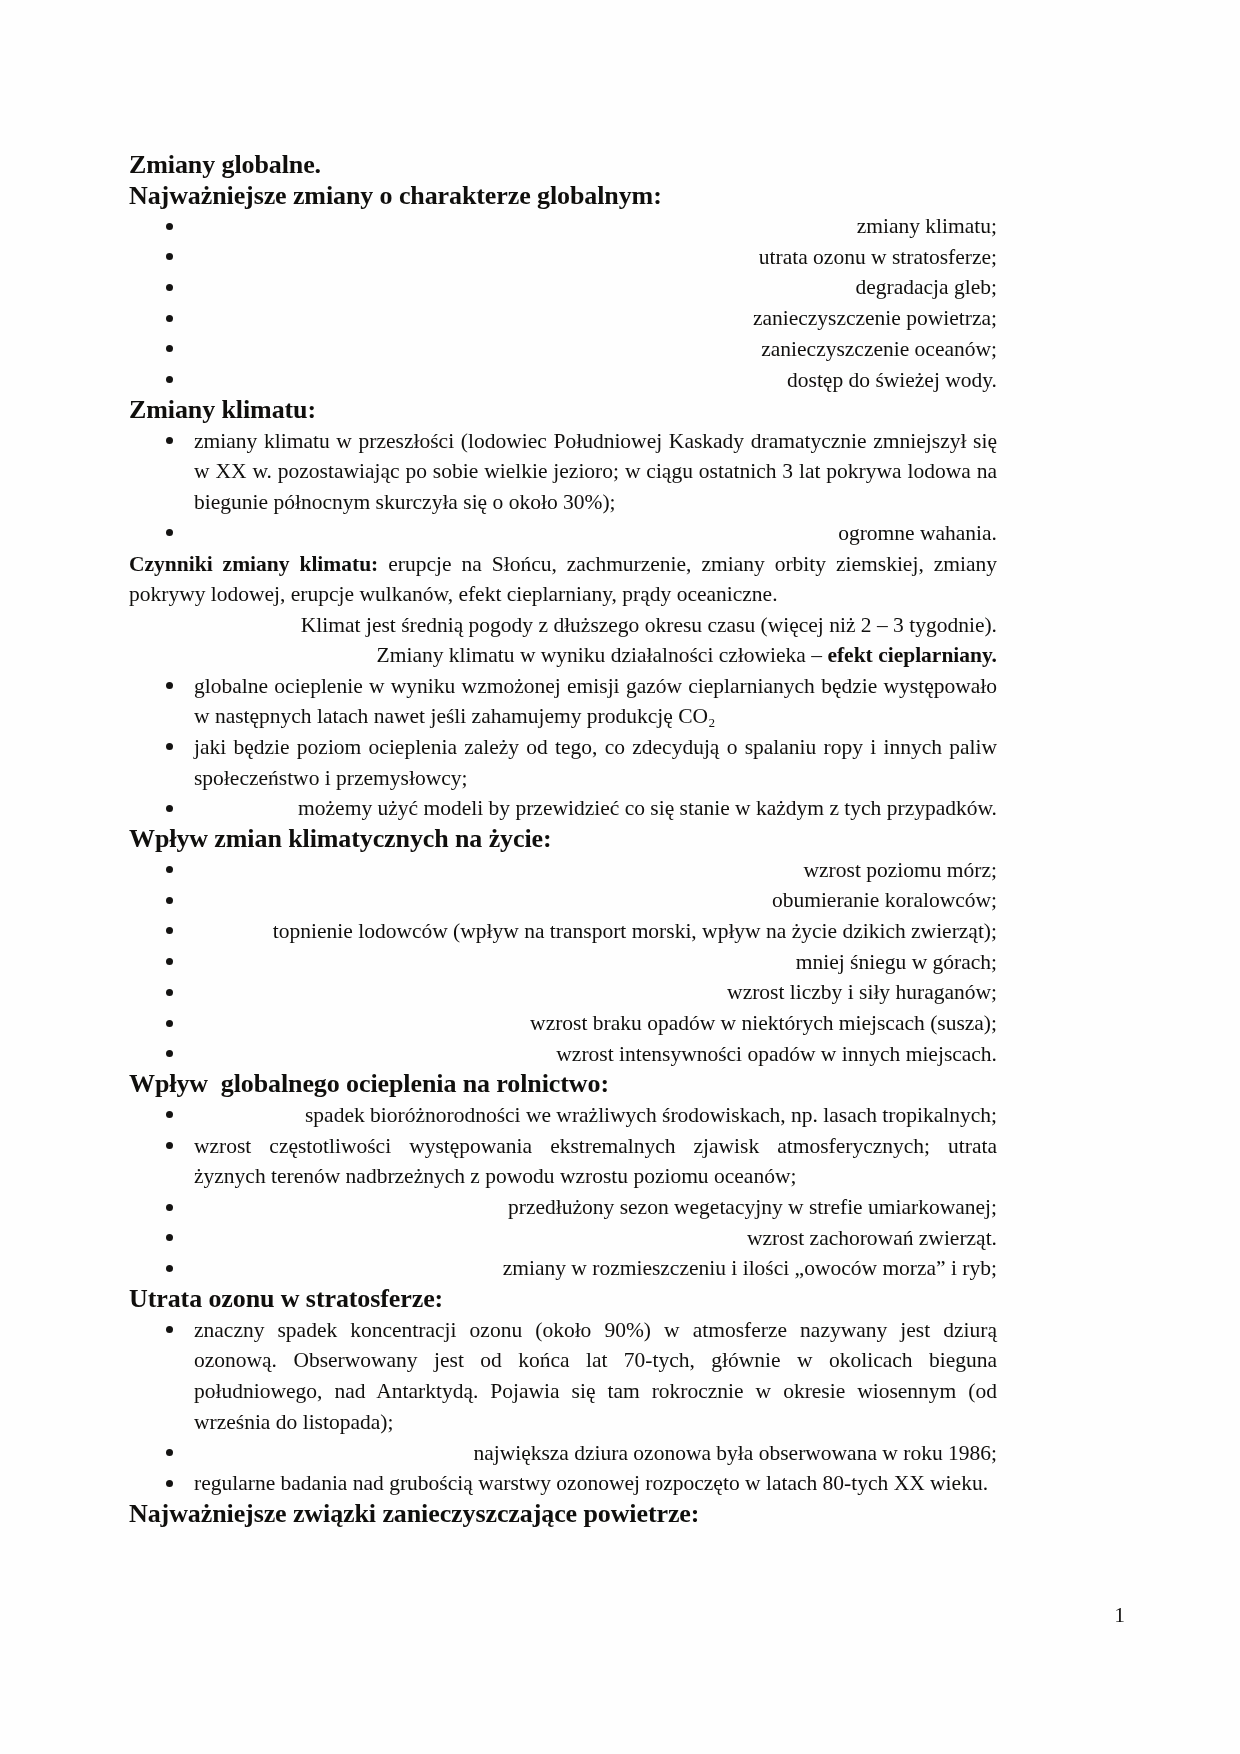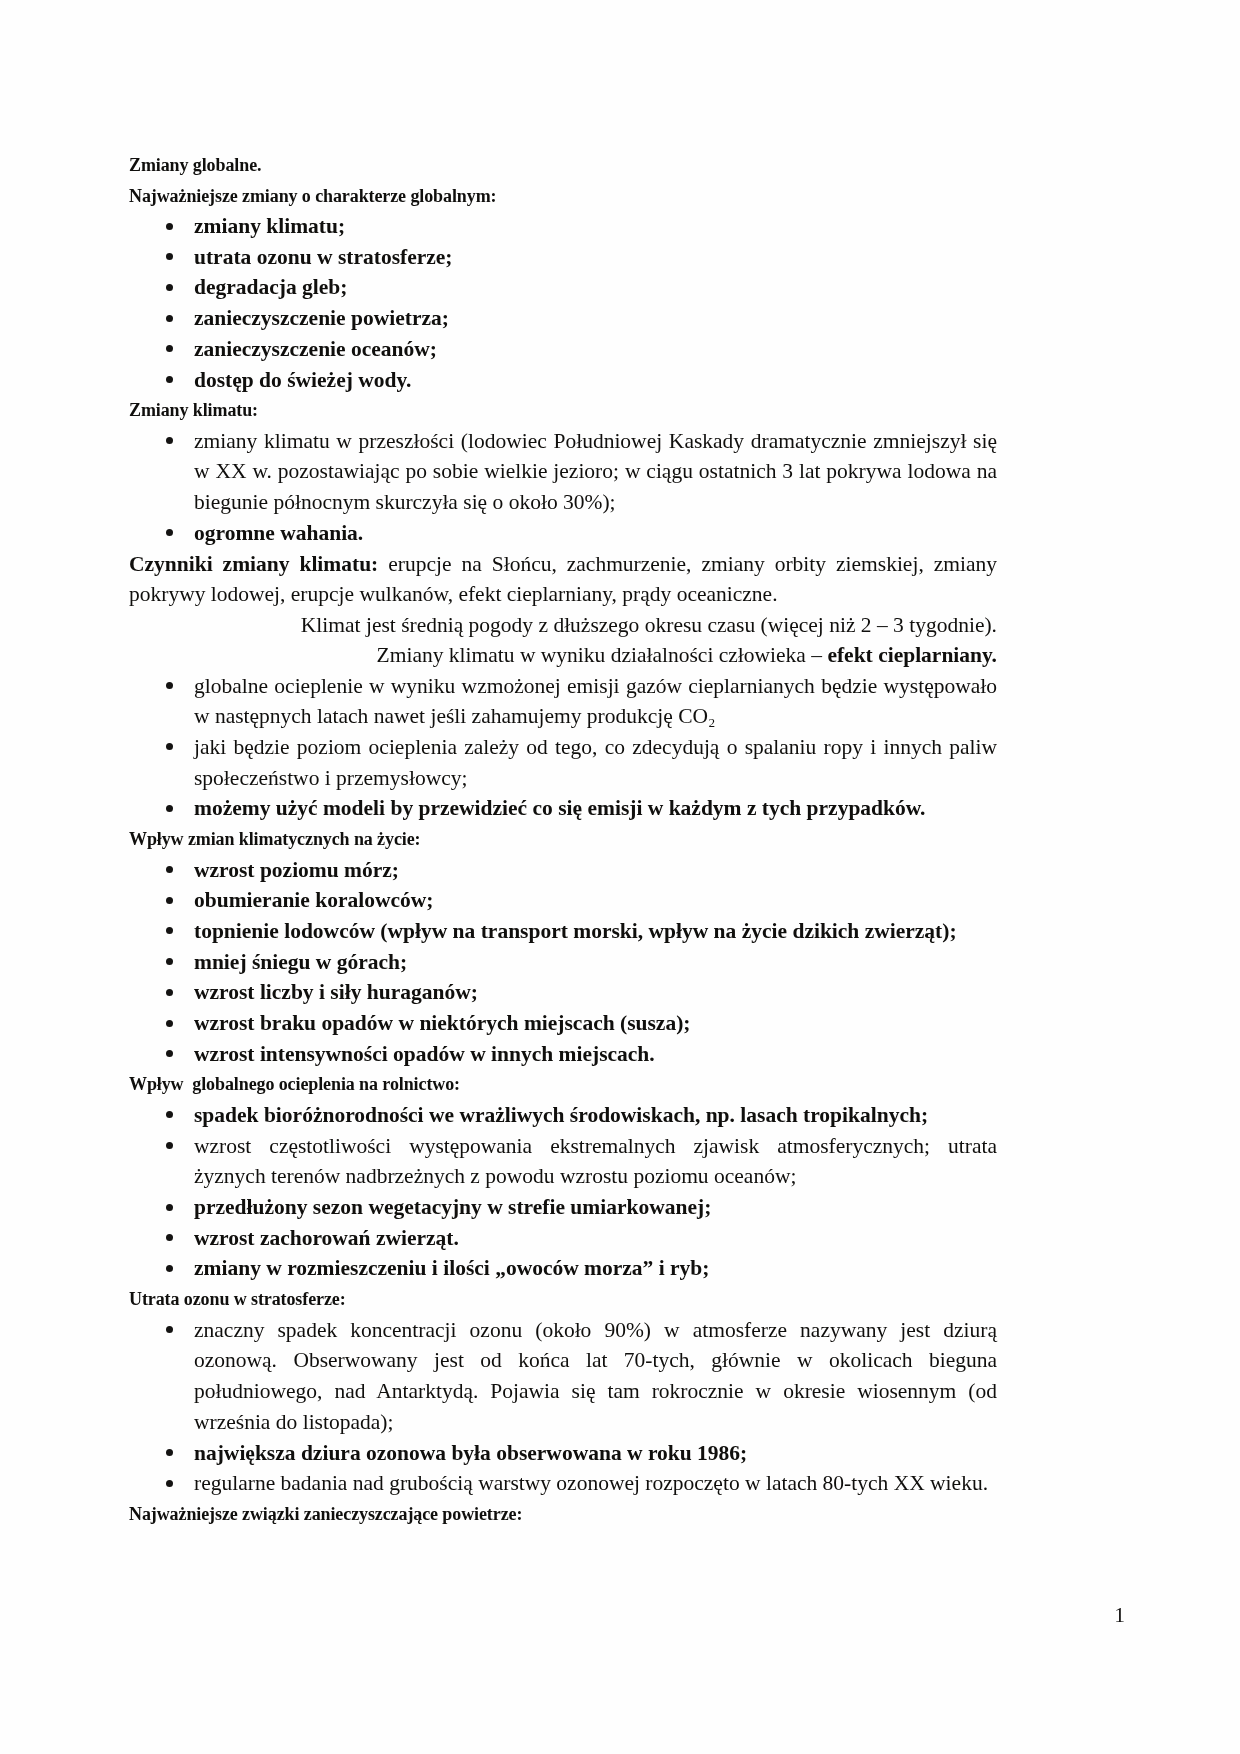--- a/index.html
+++ b/index.html
@@ -22,21 +22,21 @@
   }
   .content {
     position: absolute;
     left: 129px;
     top: 150px;
     width: 868px;
   }
   
   .heading {
     font-weight: bold;
-    font-size: 18px;
+    font-size: 26px;
     line-height: 30.5px;
     letter-spacing: -0.1px;
     margin: 0;
     padding: 0;
     text-align: left;
     white-space: pre-wrap;
   }
   .para {
     font-size: 21.5px;
     line-height: 30.5px;
@@ -61,22 +61,21 @@
   ul.bullets > li {
     position: relative;
     margin: 0;
     padding: 0 0 0 65px;
     font-size: 21.5px;
     line-height: 30.7px;
     text-align: justify;
     text-justify: inter-word;
   }
   ul.bullets > li.short {
-    text-align: left;
-    font-weight: bold;
+    text-align: right;
   }
   ul.bullets > li > .bullet {
     position: absolute;
     left: 37px;
     top: 11.5px;
     width: 7px;
     height: 7px;
     background: #141312;
     border-radius: 50%;
   }
@@ -121,21 +120,21 @@
     <div>
       <p class="para justify"><b>Czynniki zmiany klimatu:</b><span> erupcje na Słońcu, zachmurzenie, zmiany orbity ziemskiej, zmiany pokrywy lodowej, erupcje wulkanów, efekt cieplarniany, prądy oceaniczne.</span></p>
       <p class="para">Klimat jest średnią pogody z dłuższego okresu czasu (więcej niż 2 – 3 tygodnie).</p>
       <p class="para"><span>Zmiany klimatu w wyniku działalności człowieka – </span><b>efekt cieplarniany.</b></p>
     </div>
 
     <div>
       <ul class="bullets">
         <li><span class="bullet"></span><span class="txt">globalne ocieplenie w wyniku wzmożonej emisji gazów cieplarnianych będzie występowało w następnych latach nawet jeśli zahamujemy produkcję CO₂</span></li>
         <li><span class="bullet"></span><span class="txt">jaki będzie poziom ocieplenia zależy od tego, co zdecydują o spalaniu ropy i innych paliw społeczeństwo i przemysłowcy;</span></li>
-        <li class="short"><span class="bullet"></span><span class="txt">możemy użyć modeli by przewidzieć  co się emisji w każdym z tych przypadków.</span></li>
+        <li class="short"><span class="bullet"></span><span class="txt">możemy użyć modeli by przewidzieć  co się stanie w każdym z tych przypadków.</span></li>
       </ul>
     </div>
 
     <div>
       <div class="heading">Wpływ zmian klimatycznych na życie:</div>
       <ul class="bullets">
         <li class="short"><span class="bullet"></span><span class="txt">wzrost poziomu mórz;</span></li>
         <li class="short"><span class="bullet"></span><span class="txt">obumieranie koralowców;</span></li>
         <li class="short"><span class="bullet"></span><span class="txt">topnienie lodowców (wpływ na transport morski, wpływ na życie dzikich zwierząt);</span></li>
         <li class="short"><span class="bullet"></span><span class="txt">mniej śniegu w górach;</span></li>

